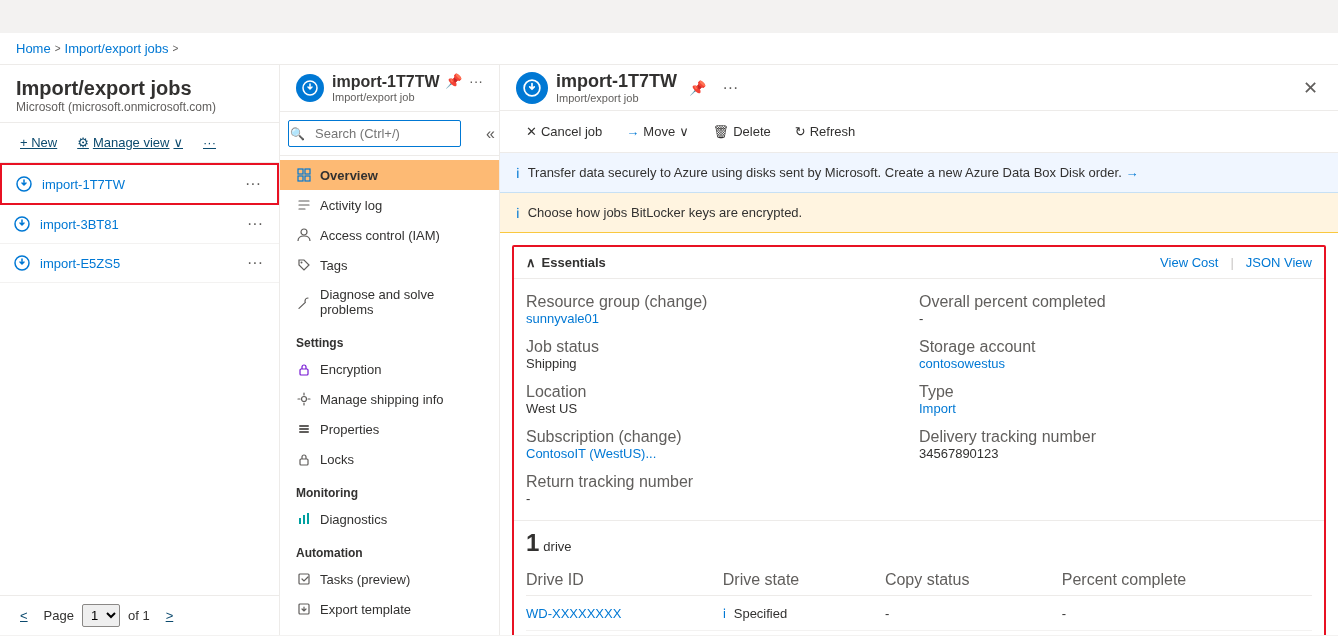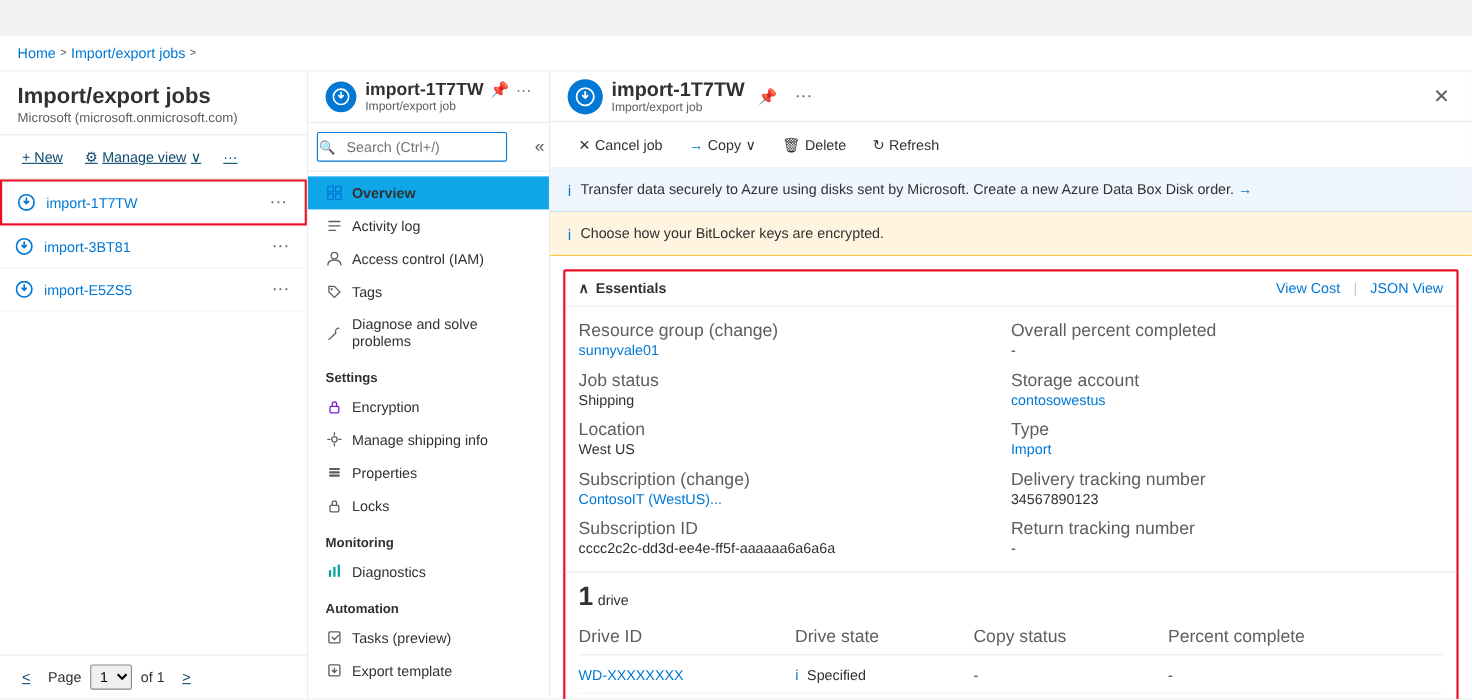--- a/index.html
+++ b/index.html
@@ -35,21 +35,21 @@
     .pagination { display: flex; align-items: center; padding: 8px 12px; border-top: 1px solid #edebe9; gap: 8px; font-size: 13px; }
     .page-select { border: 1px solid #8a8886; border-radius: 2px; padding: 2px 4px; }
     
     
     .nav-panel { width: 220px; border-right: 1px solid #edebe9; background: #fff; display: flex; flex-direction: column; overflow: hidden; }
     .nav-panel-title { font-size: 16px; font-weight: 600; }
     .nav-panel-subtitle { font-size: 11px; color: #605e5c; }
     .nav-panel-icon-btn { background: none; border: none; cursor: pointer; color: #605e5c; font-size: 14px; }
     .nav-items { flex: 1; overflow-y: auto; padding: 4px 0; }
     .nav-item { display: flex; align-items: center; padding: 7px 16px; cursor: pointer; gap: 8px; color: #323130; }
-    .nav-item.active { background: #0ea5e9; font-weight: 600; }
+    .nav-item.active { background: #fdba74; font-weight: 600; }
     .nav-item-icon { width: 16px; height: 16px; display: flex; align-items: center; justify-content: center; flex-shrink: 0; }
     .nav-section-title { padding: 12px 16px 4px; font-size: 12px; font-weight: 600; color: #323130; }
     .nav-panel-search-wrap { position: relative; padding: 8px; border-bottom: 1px solid #edebe9; }
     
     
     .right-panel { flex: 1; display: flex; flex-direction: column; background: #fff; overflow: hidden; }
     .action-bar { display: flex; align-items: center; padding: 8px 16px; border-bottom: 1px solid #edebe9; gap: 4px; }
     .action-btn { display: flex; align-items: center; gap: 4px; padding: 5px 10px; border: none; background: none; cursor: pointer; color: #323130; font-size: 13px; border-radius: 2px; }
     
     .right-content { flex: 1; overflow-y: auto; padding: 0; }
@@ -341,21 +341,21 @@
         <button class="close-btn">✕</button>
       </div>
 
       <div class="action-bar">
         <button class="action-btn">
           <span style="color:#323130;">✕</span>
           <span>Cancel job</span>
         </button>
         <button class="action-btn">
           <span style="color:#0078d4;">→</span>
-          <span>Copy</span>
+          <span>Move</span>
           <span>∨</span>
         </button>
         <button class="action-btn">
           <span>🗑</span>
           <span>Delete</span>
         </button>
         <button class="action-btn">
           <span>↻</span>
           <span>Refresh</span>
         </button>
@@ -366,21 +366,21 @@
         <div class="info-banner">
           <span class="info-icon">ℹ</span>
           <span class="info-text">
             <span>Transfer data securely to Azure using disks sent by Microsoft. Create a new Azure Data Box Disk order.</span>
             <a class="info-link"> →</a>
           </span>
         </div>
 
         <div class="info-banner" style="background:#fff4e0; border-bottom: 1px solid #f9c83f;">
           <span class="info-icon" style="color:#0078d4;">ℹ</span>
-          <span class="info-text">Choose how your BitLocker keys are encrypted.</span>
+          <span class="info-text">Choose how jobs BitLocker keys are encrypted.</span>
         </div>
 
         <div class="essentials-section">
           <div class="essentials-header">
             <div class="essentials-title">
               <span>∧</span>
               <span>Essentials</span>
             </div>
             <div class="essentials-actions">
               <a class="essentials-link">View Cost</a>
@@ -420,24 +420,20 @@
 
             <div class="essentials-cell">
               <div class="essentials-label">Subscription (change)</div>
               <div class="essentials-value link">ContosoIT (WestUS)...</div>
             </div>
             <div class="essentials-cell">
               <div class="essentials-label">Delivery tracking number</div>
               <div class="essentials-value">34567890123</div>
             </div>
 
-            <div class="essentials-cell">
-              <div class="essentials-label">Subscription ID</div>
-              <div class="essentials-value">cccc2c2c-dd3d-ee4e-ff5f-aaaaaa6a6a6a</div>
-            </div>
             <div class="essentials-cell">
               <div class="essentials-label">Return tracking number</div>
               <div class="essentials-value">-</div>
             </div>
           </div>
 
           <div class="drives-section">
             <div class="drives-header">
               <span class="drives-count">1</span>
               <span class="drives-label">drive</span>

